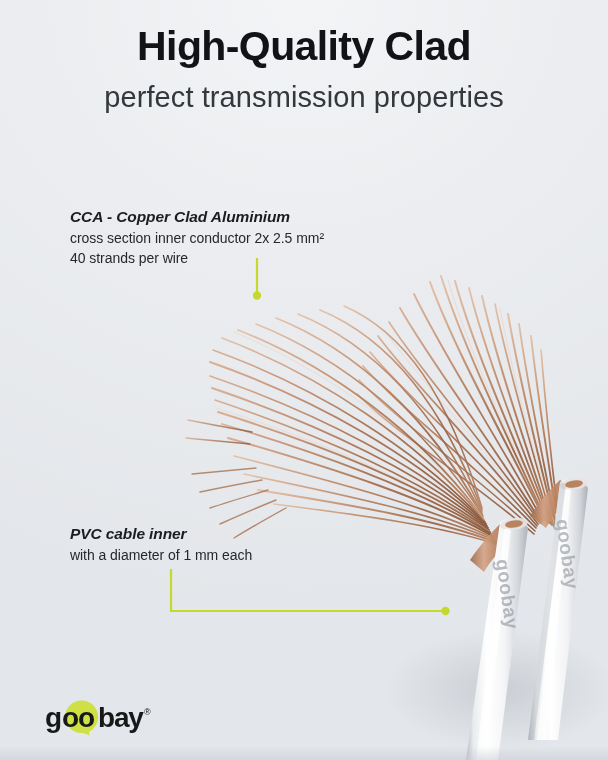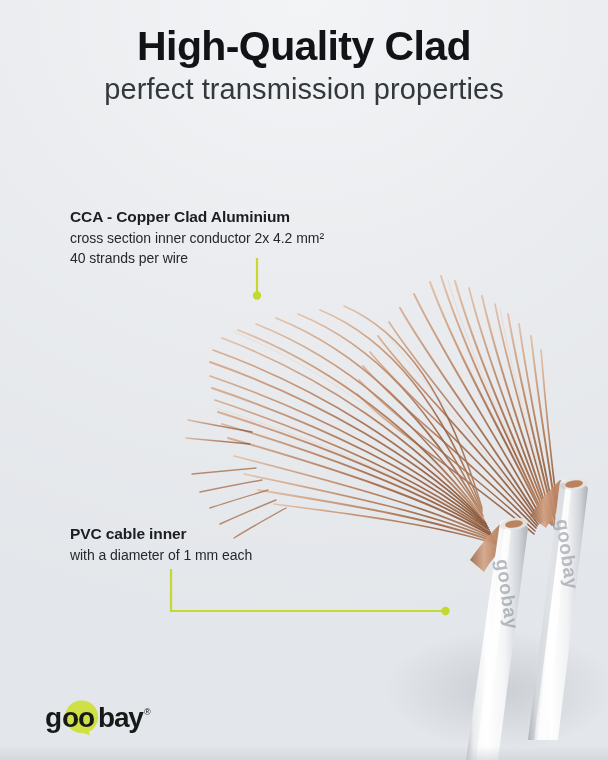--- a/index.html
+++ b/index.html
@@ -39,41 +39,42 @@
     text-align: center;
     font-size: 41px;
     font-weight: bold;
     letter-spacing: -0.6px;
     color: #111316;
     line-height: 1.12;
   }
   .subtitle {
     position: absolute;
     left: 0; right: 0;
-    top: 72px;
+    top: 80px;
     text-align: center;
     font-size: 29px;
     font-weight: 300;
     letter-spacing: 0.1px;
     color: #33383d;
     line-height: 1.2;
   }
 
   
   .annot {
     position: absolute;
     color: #1b1d20;
   }
   .annot .head {
     font-size: 15.5px;
     font-weight: bold;
     letter-spacing: -0.1px;
     line-height: 1.25;
     margin: 0 0 3px 0;
     white-space: nowrap;
+    font-style: italic;
   }
   .annot .line {
     font-size: 14px;
     font-weight: normal;
     letter-spacing: -0.05px;
     line-height: 1.42;
     color: #25282c;
     white-space: nowrap;
   }
   #annot-cca { left: 70px; top: 207px; }
@@ -259,21 +260,21 @@
     </g>
 
     <path d="M528 740 L560 482 L566 484 L534 740 Z" fill="#aab0b7" opacity="0.35"></path>
   </svg>
 
   <div class="title">High-Quality Clad</div>
   <div class="subtitle">perfect transmission properties</div>
 
   <div class="annot" id="annot-cca">
     <div class="head">CCA - Copper Clad Aluminium</div>
-    <div class="line">cross section inner conductor 2x 4.2 mm²</div>
+    <div class="line">cross section inner conductor 2x 2.5 mm²</div>
     <div class="line">40 strands per wire</div>
   </div>
 
   <svg class="leader" id="leader-cca" width="40" height="60" viewBox="0 0 40 60" xmlns="http://www.w3.org/2000/svg">
     <line x1="17" y1="8" x2="17" y2="43" stroke="#c4d82e" stroke-width="2.2"></line>
     <circle cx="17" cy="45.5" r="4.2" fill="#c4d82e"></circle>
   </svg>
 
   <div class="annot" id="annot-pvc">
     <div class="head">PVC cable inner</div>

